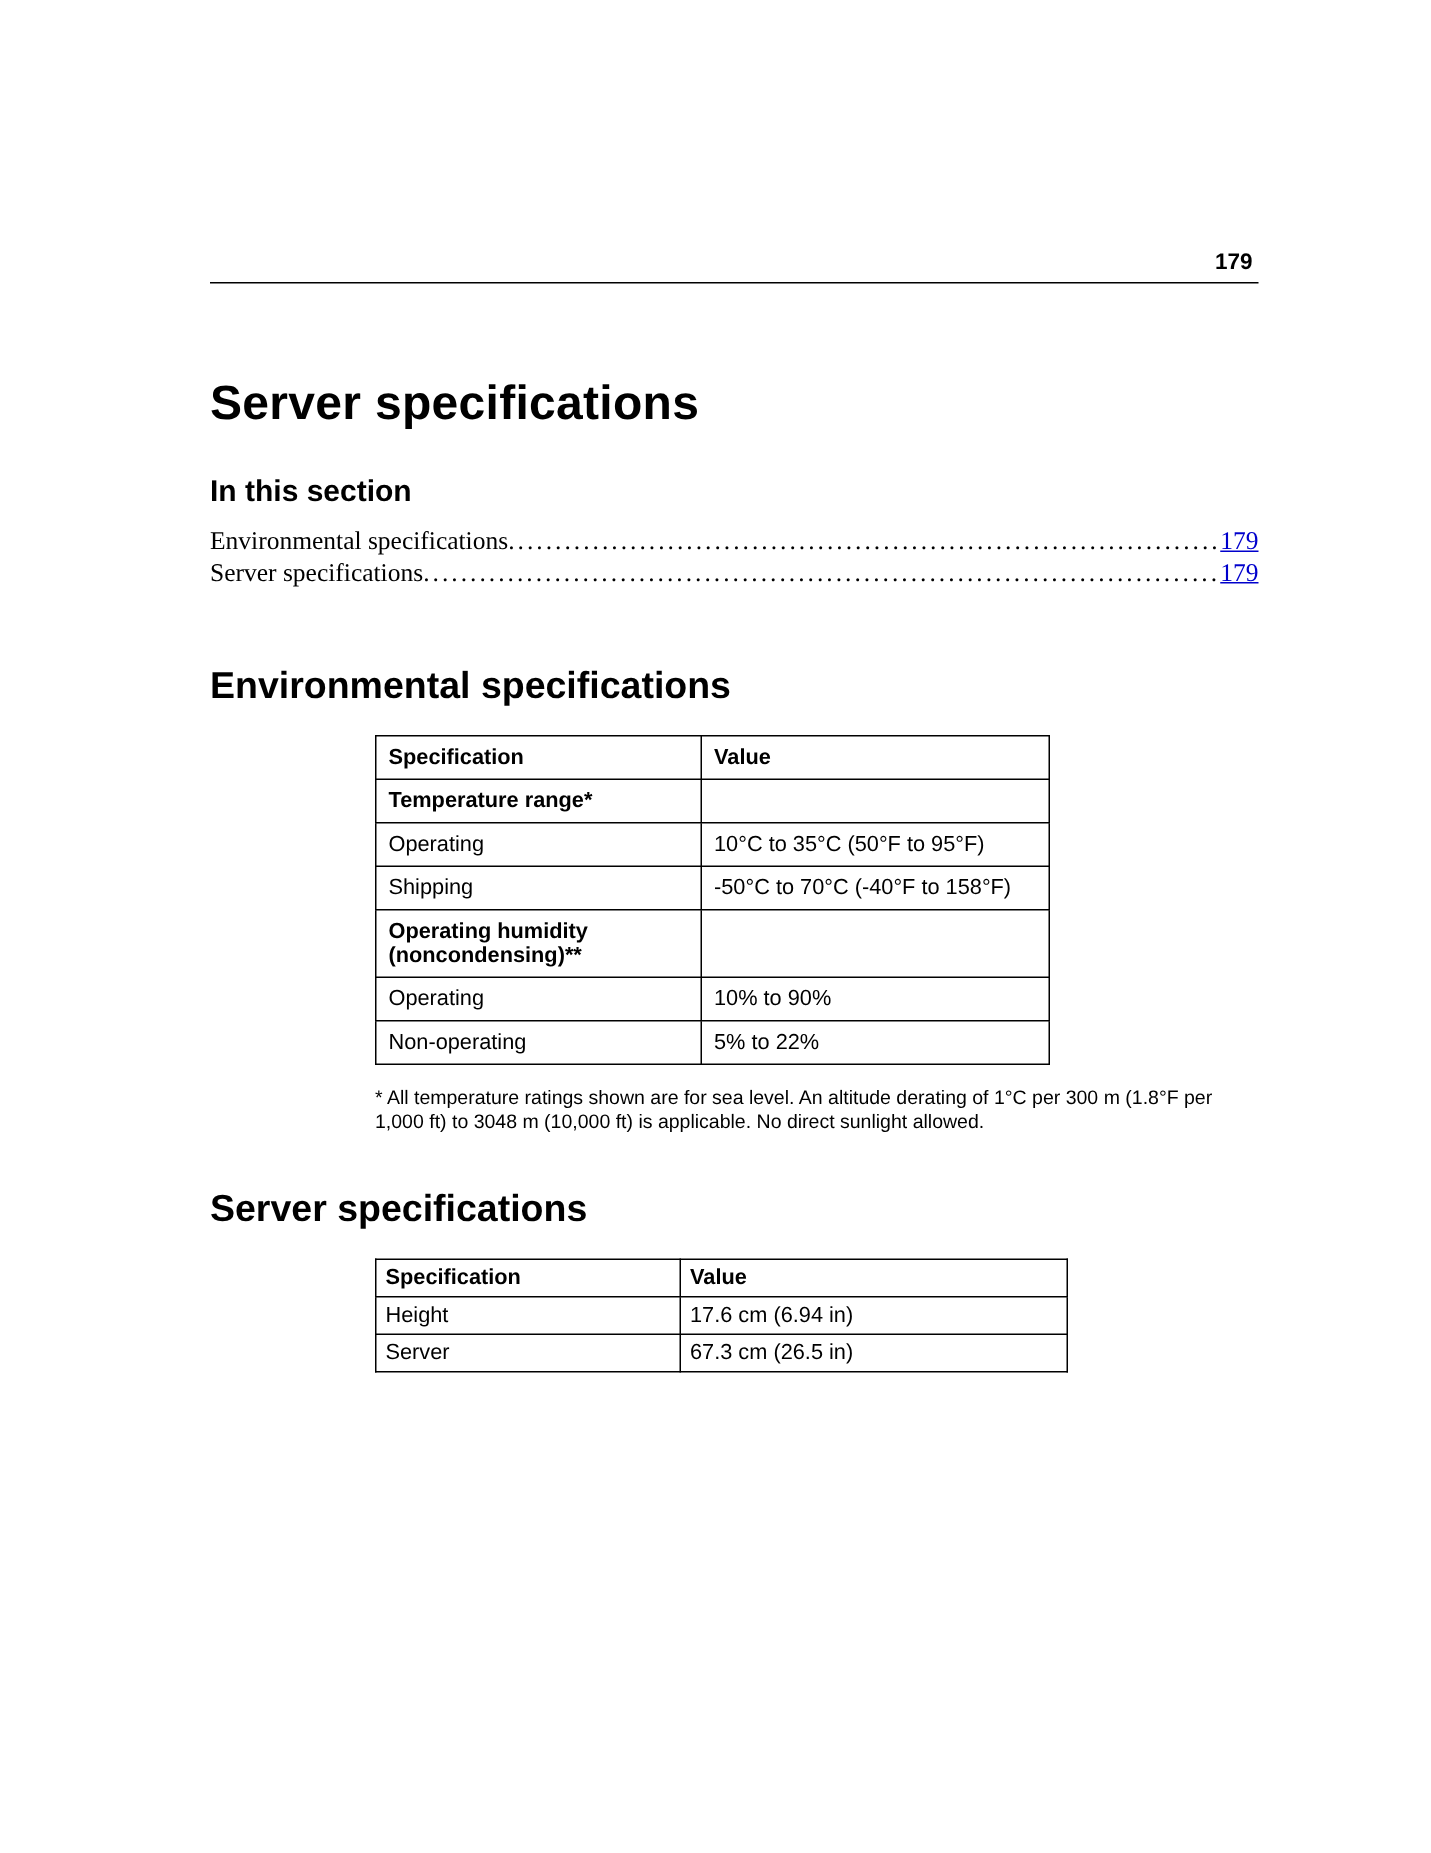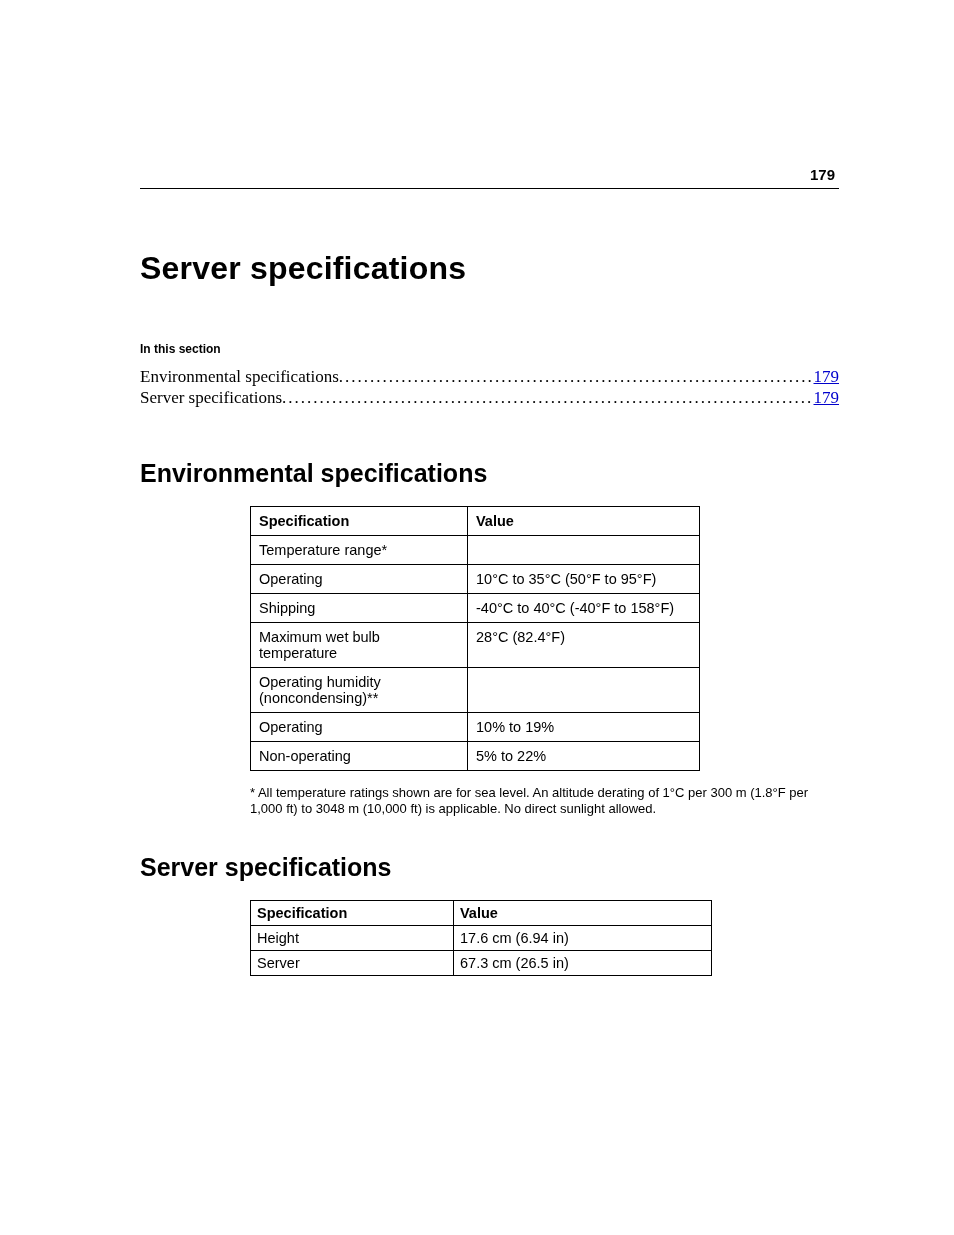--- a/index.html
+++ b/index.html
@@ -30,22 +30,22 @@
     border-top: 1.5px solid #000;
   }
   h1.title {
     font-size: 32px;
     font-weight: bold;
     margin: 90px 0 0 0;
     letter-spacing: 0.2px;
   }
   .section-label {
     font-weight: bold;
-    font-size: 12px;
-    margin-top: 55px;
+    font-size: 20px;
+    margin-top: 30px;
     margin-bottom: 10px;
   }
   .toc {
     font-family: "Times New Roman", Times, serif;
     font-size: 17px;
   }
   .toc-row {
     display: flex;
     align-items: baseline;
     white-space: nowrap;
@@ -79,21 +79,21 @@
     border: 1px solid #000;
     padding: 6px 8px;
     text-align: left;
     vertical-align: top;
   }
   table.spec th {
     font-weight: bold;
   }
   .col-a { width: 200px; }
   .col-b { width: 215px; }
-  .row-head { font-weight: normal; }
+  .row-head { font-weight: bold; }
   p.footnote {
     font-size: 13px;
     margin: 14px 0 0 110px;
     line-height: 1.3;
     max-width: 570px;
   }
   table.spec2 {
     border-collapse: collapse;
     font-size: 14.5px;
     margin-left: 110px;
@@ -142,33 +142,29 @@
     <tr>
       <td class="row-head">Temperature range*</td>
       <td></td>
     </tr>
     <tr>
       <td>Operating</td>
       <td>10°C  to 35°C (50°F to 95°F)</td>
     </tr>
     <tr>
       <td>Shipping</td>
-      <td>-40°C  to 40°C (-40°F to 158°F)</td>
-    </tr>
-    <tr>
-      <td>Maximum wet bulb temperature</td>
-      <td>28°C (82.4°F)</td>
+      <td>-50°C  to 70°C (-40°F to 158°F)</td>
     </tr>
     <tr>
       <td class="row-head">Operating humidity (noncondensing)**</td>
       <td></td>
     </tr>
     <tr>
       <td>Operating</td>
-      <td>10% to 19%</td>
+      <td>10% to 90%</td>
     </tr>
     <tr>
       <td>Non-operating</td>
       <td>5% to 22%</td>
     </tr>
   </tbody>
     </table>
 
   <p class="footnote">* All temperature ratings shown are for sea level. An altitude derating of 1°C per 300 m (1.8°F per 1,000 ft) to 3048 m (10,000 ft) is applicable. No direct sunlight allowed.</p>
 

